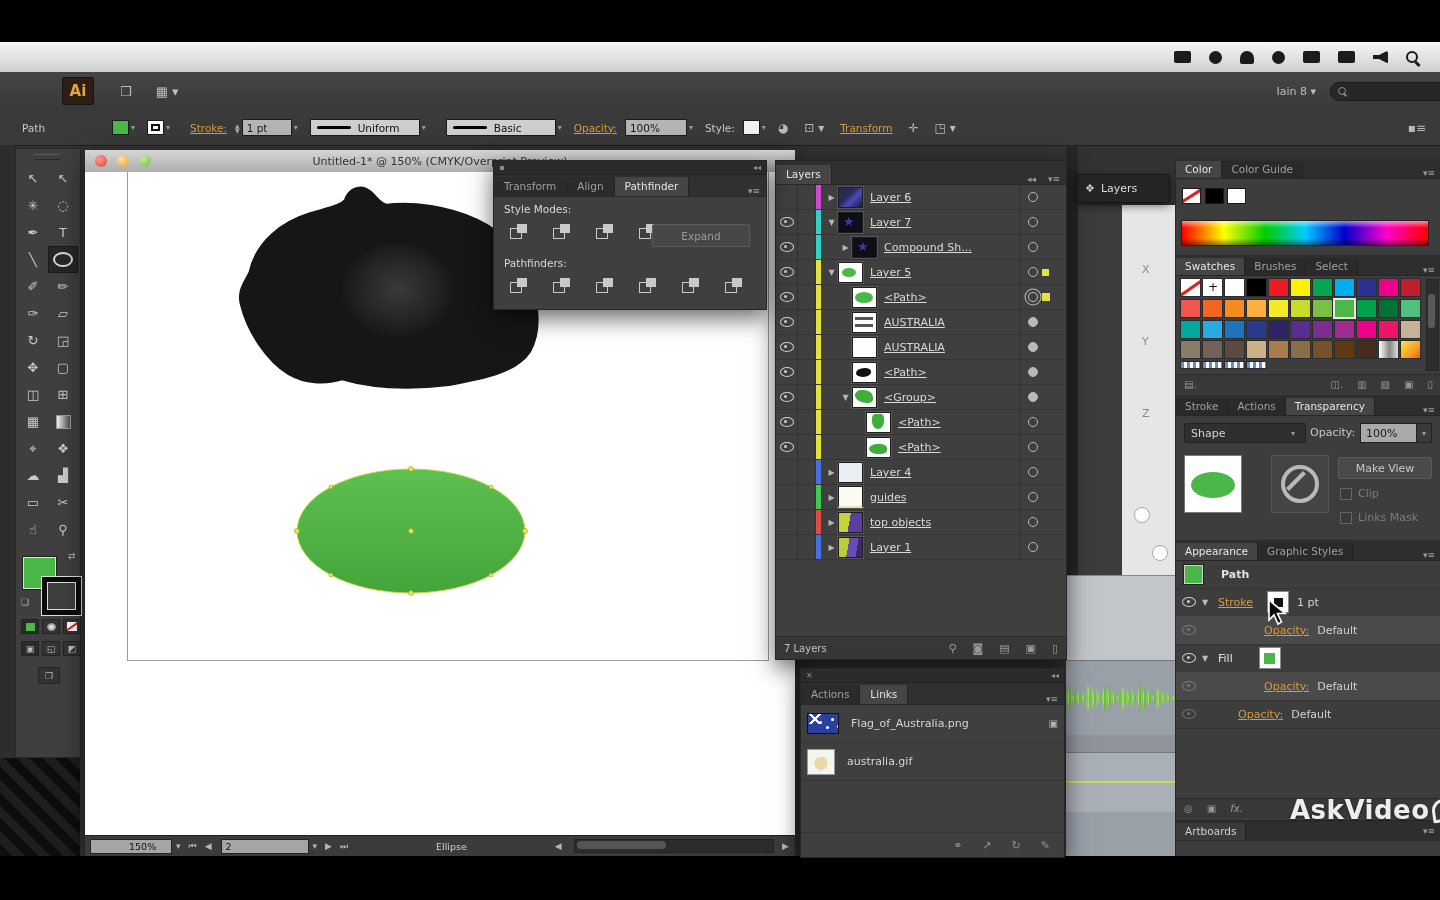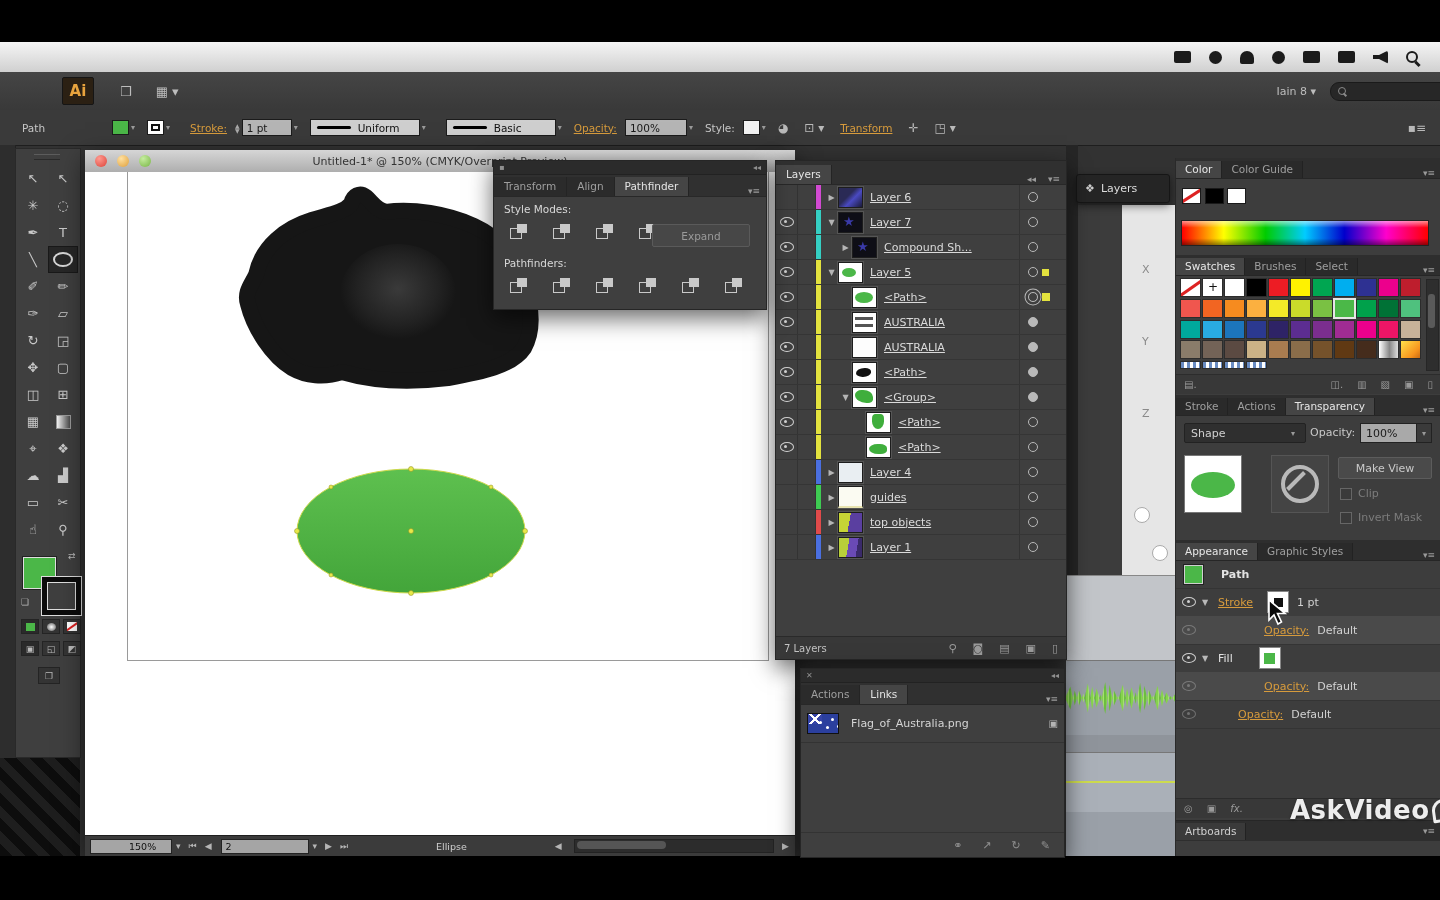--- a/index.html
+++ b/index.html
@@ -772,20 +772,24 @@
     <div class="tabs">
       <span class="tab">Actions</span>
       <span class="tab active">Links</span>
       <span class="sp"></span>
         <span class="pmenu">▾≡</span>
     </div>
     <div class="link-row">
       <span class="flag-thumb"></span>
       <span class="link-name">Flag_of_Australia.png</span>
       <span class="embed-ico">▣</span>
+    </div>
+    <div class="link-row">
+      <span class="gif-thumb"></span>
+      <span class="link-name">australia.gif</span>
     </div>
     <div id="links-footer">
       <span>⚭</span>
       <span>↗</span>
       <span>↻</span>
       <span>✎</span>
     </div>
   </div>
 
   <div class="abs z20" id="rightdock">
@@ -896,21 +900,21 @@
       <div class="tp-nothumb">
           <div class="no-sym"></div>
         </div>
       <div class="mk-btn">Make View</div>
       <div class="chk" style="left:164px;top:92px;">
           <span class="box"></span>
           <span>Clip</span>
         </div>
       <div class="chk" style="left:164px;top:116px;">
           <span class="box"></span>
-          <span>Invert Mask</span>
+          <span>Links Mask</span>
         </div>
     </div>
 
     <div style="position:absolute;left:0;top:382px;width:236px;height:280px;">
       <div class="rd-tabs" style="top:0;">
         <span class="rd-tab active">Appearance</span>
         <span class="rd-tab">Graphic Styles</span>
         <span class="rd-sp"></span>
           <span class="pmenu">▾≡</span>
       </div>

